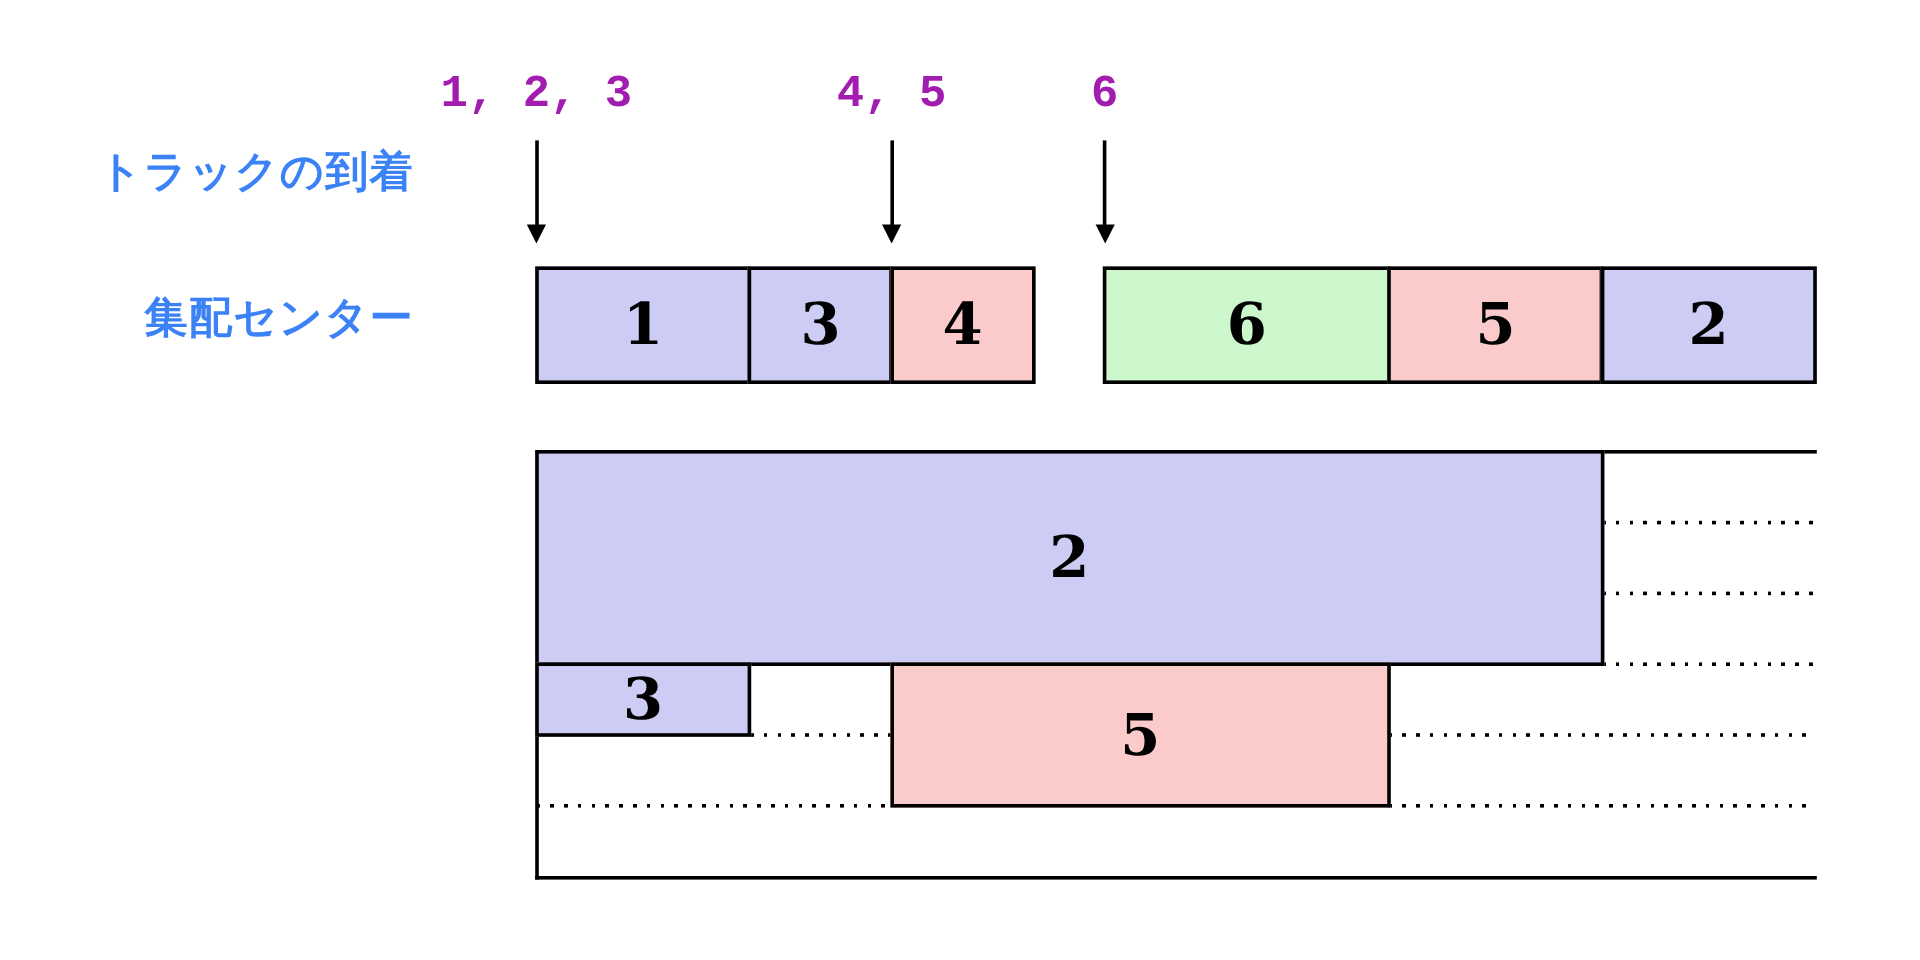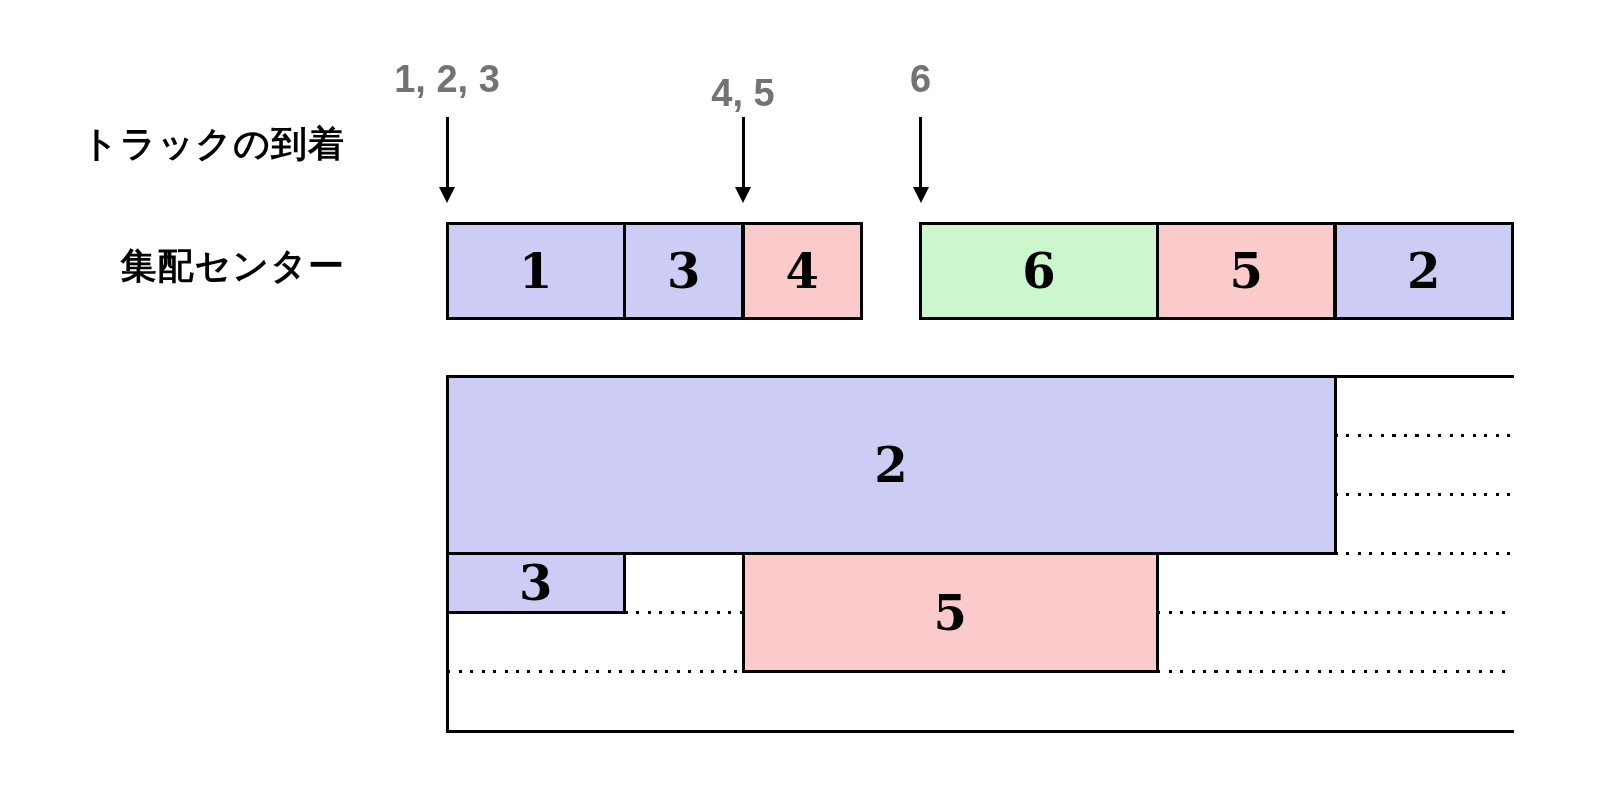--- a/index.html
+++ b/index.html
@@ -2,24 +2,24 @@
 <html><head>
 <meta charset="utf-8">
 <style>
   html,body { margin:0; padding:0; background:#ffffff; }
   #stage {
     position:relative; width:1600px; height:800px; background:#ffffff;
     overflow:hidden; font-family:"DejaVu Sans", sans-serif;
   }
   .jlabel {
     position:absolute; left:0; width:345px; height:40px; line-height:40px;
-    text-align:right; font-weight:bold; font-size:36px; color:#000000;
+    text-align:right; font-weight:bold; font-size:36px; color:#3b82f6;
     letter-spacing:1px; white-space:nowrap;
   }
-  .num { font-family:Liberation Sans, sans-serif; font-weight:bold; color:#737373; }
+  .num { font-family:Liberation Mono, monospace; font-weight:bold; color:#a21caf; }
   .arrival-label { position:absolute; text-align:center; font-size:38px; line-height:48px; height:48px; }
   .block {
     position:absolute; box-sizing:border-box; border:3px solid #000;
     display:flex; align-items:center; justify-content:center;
     font-family:"DejaVu Serif", "Liberation Serif", serif; font-weight:bold;
     font-size:48px; color:#000;
   }
   .hline { position:absolute; height:3px; background:#000; }
   .vline { position:absolute; width:3px; background:#000; }
   .dotline {
@@ -36,21 +36,21 @@
 </head>
 <body>
 
 <div id="stage">
   <div class="jlabel" style="top:124px">トラックの到着</div>
   <div class="jlabel" style="top:246px">集配センター</div>
   <div id="diagram">
       <div class="num arrival-label" style="left: 297px; top: 55px; width: 300px;">1, 2, 3</div>
       <div class="arrow-shaft" style="left: 445.5px; top: 117px; height: 72px;"></div>
       <div class="arrow-head" style="left: 439px; top: 187px;"></div>
-      <div class="num arrival-label" style="left: 593px; top: 55px; width: 300px; margin-top: 14px;">4, 5</div>
+      <div class="num arrival-label" style="left: 593px; top: 55px; width: 300px;">4, 5</div>
       <div class="arrow-shaft" style="left: 741.5px; top: 117px; height: 72px;"></div>
       <div class="arrow-head" style="left: 735px; top: 187px;"></div>
       <div class="num arrival-label" style="left: 770.6px; top: 55px; width: 300px;">6</div>
       <div class="arrow-shaft" style="left: 919.1px; top: 117px; height: 72px;"></div>
       <div class="arrow-head" style="left: 912.6px; top: 187px;"></div>
       <div class="block" style="left: 445.5px; top: 221.5px; width: 180.6px; height: 98px; background: rgb(204, 204, 245);">1</div>
       <div class="block" style="left: 623.1px; top: 221.5px; width: 121.4px; height: 98px; background: rgb(204, 204, 245);">3</div>
       <div class="block" style="left: 741.5px; top: 221.5px; width: 121.4px; height: 98px; background: rgb(251, 203, 203);">4</div>
       <div class="block" style="left: 919.1px; top: 221.5px; width: 239.8px; height: 98px; background: rgb(204, 246, 204);">6</div>
       <div class="block" style="left: 1155.9px; top: 221.5px; width: 180.6px; height: 98px; background: rgb(251, 203, 203);">5</div>

